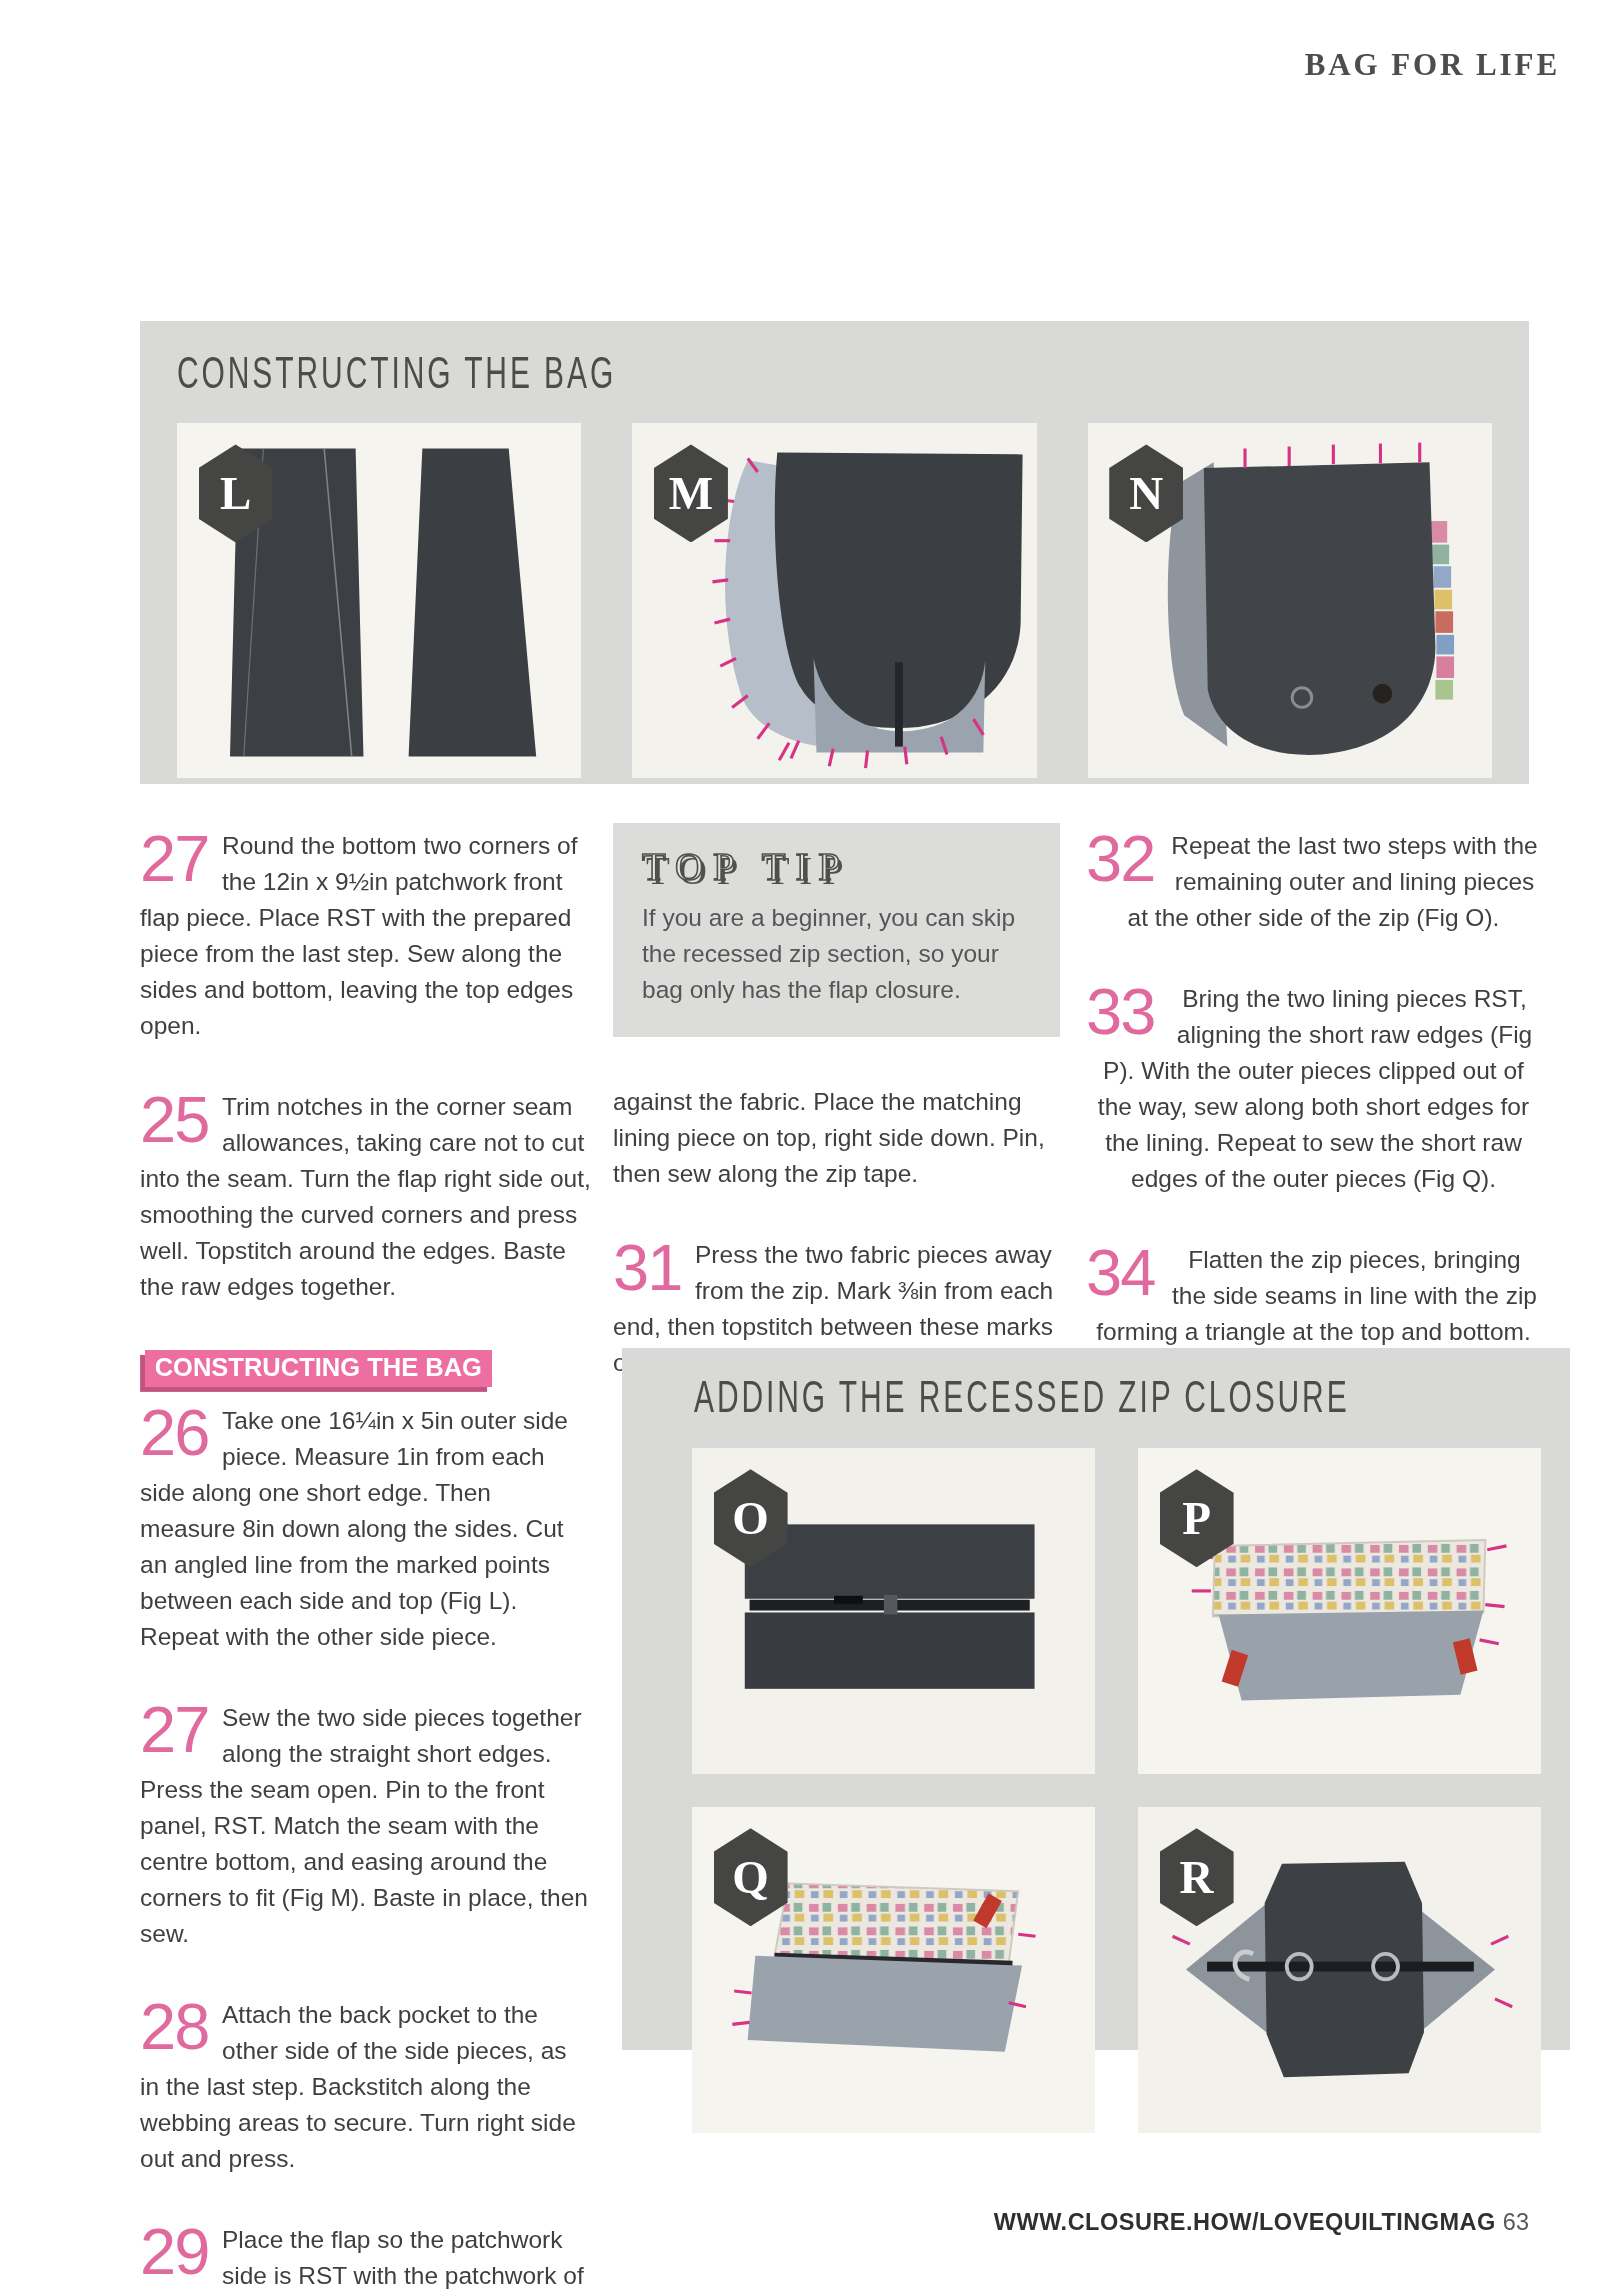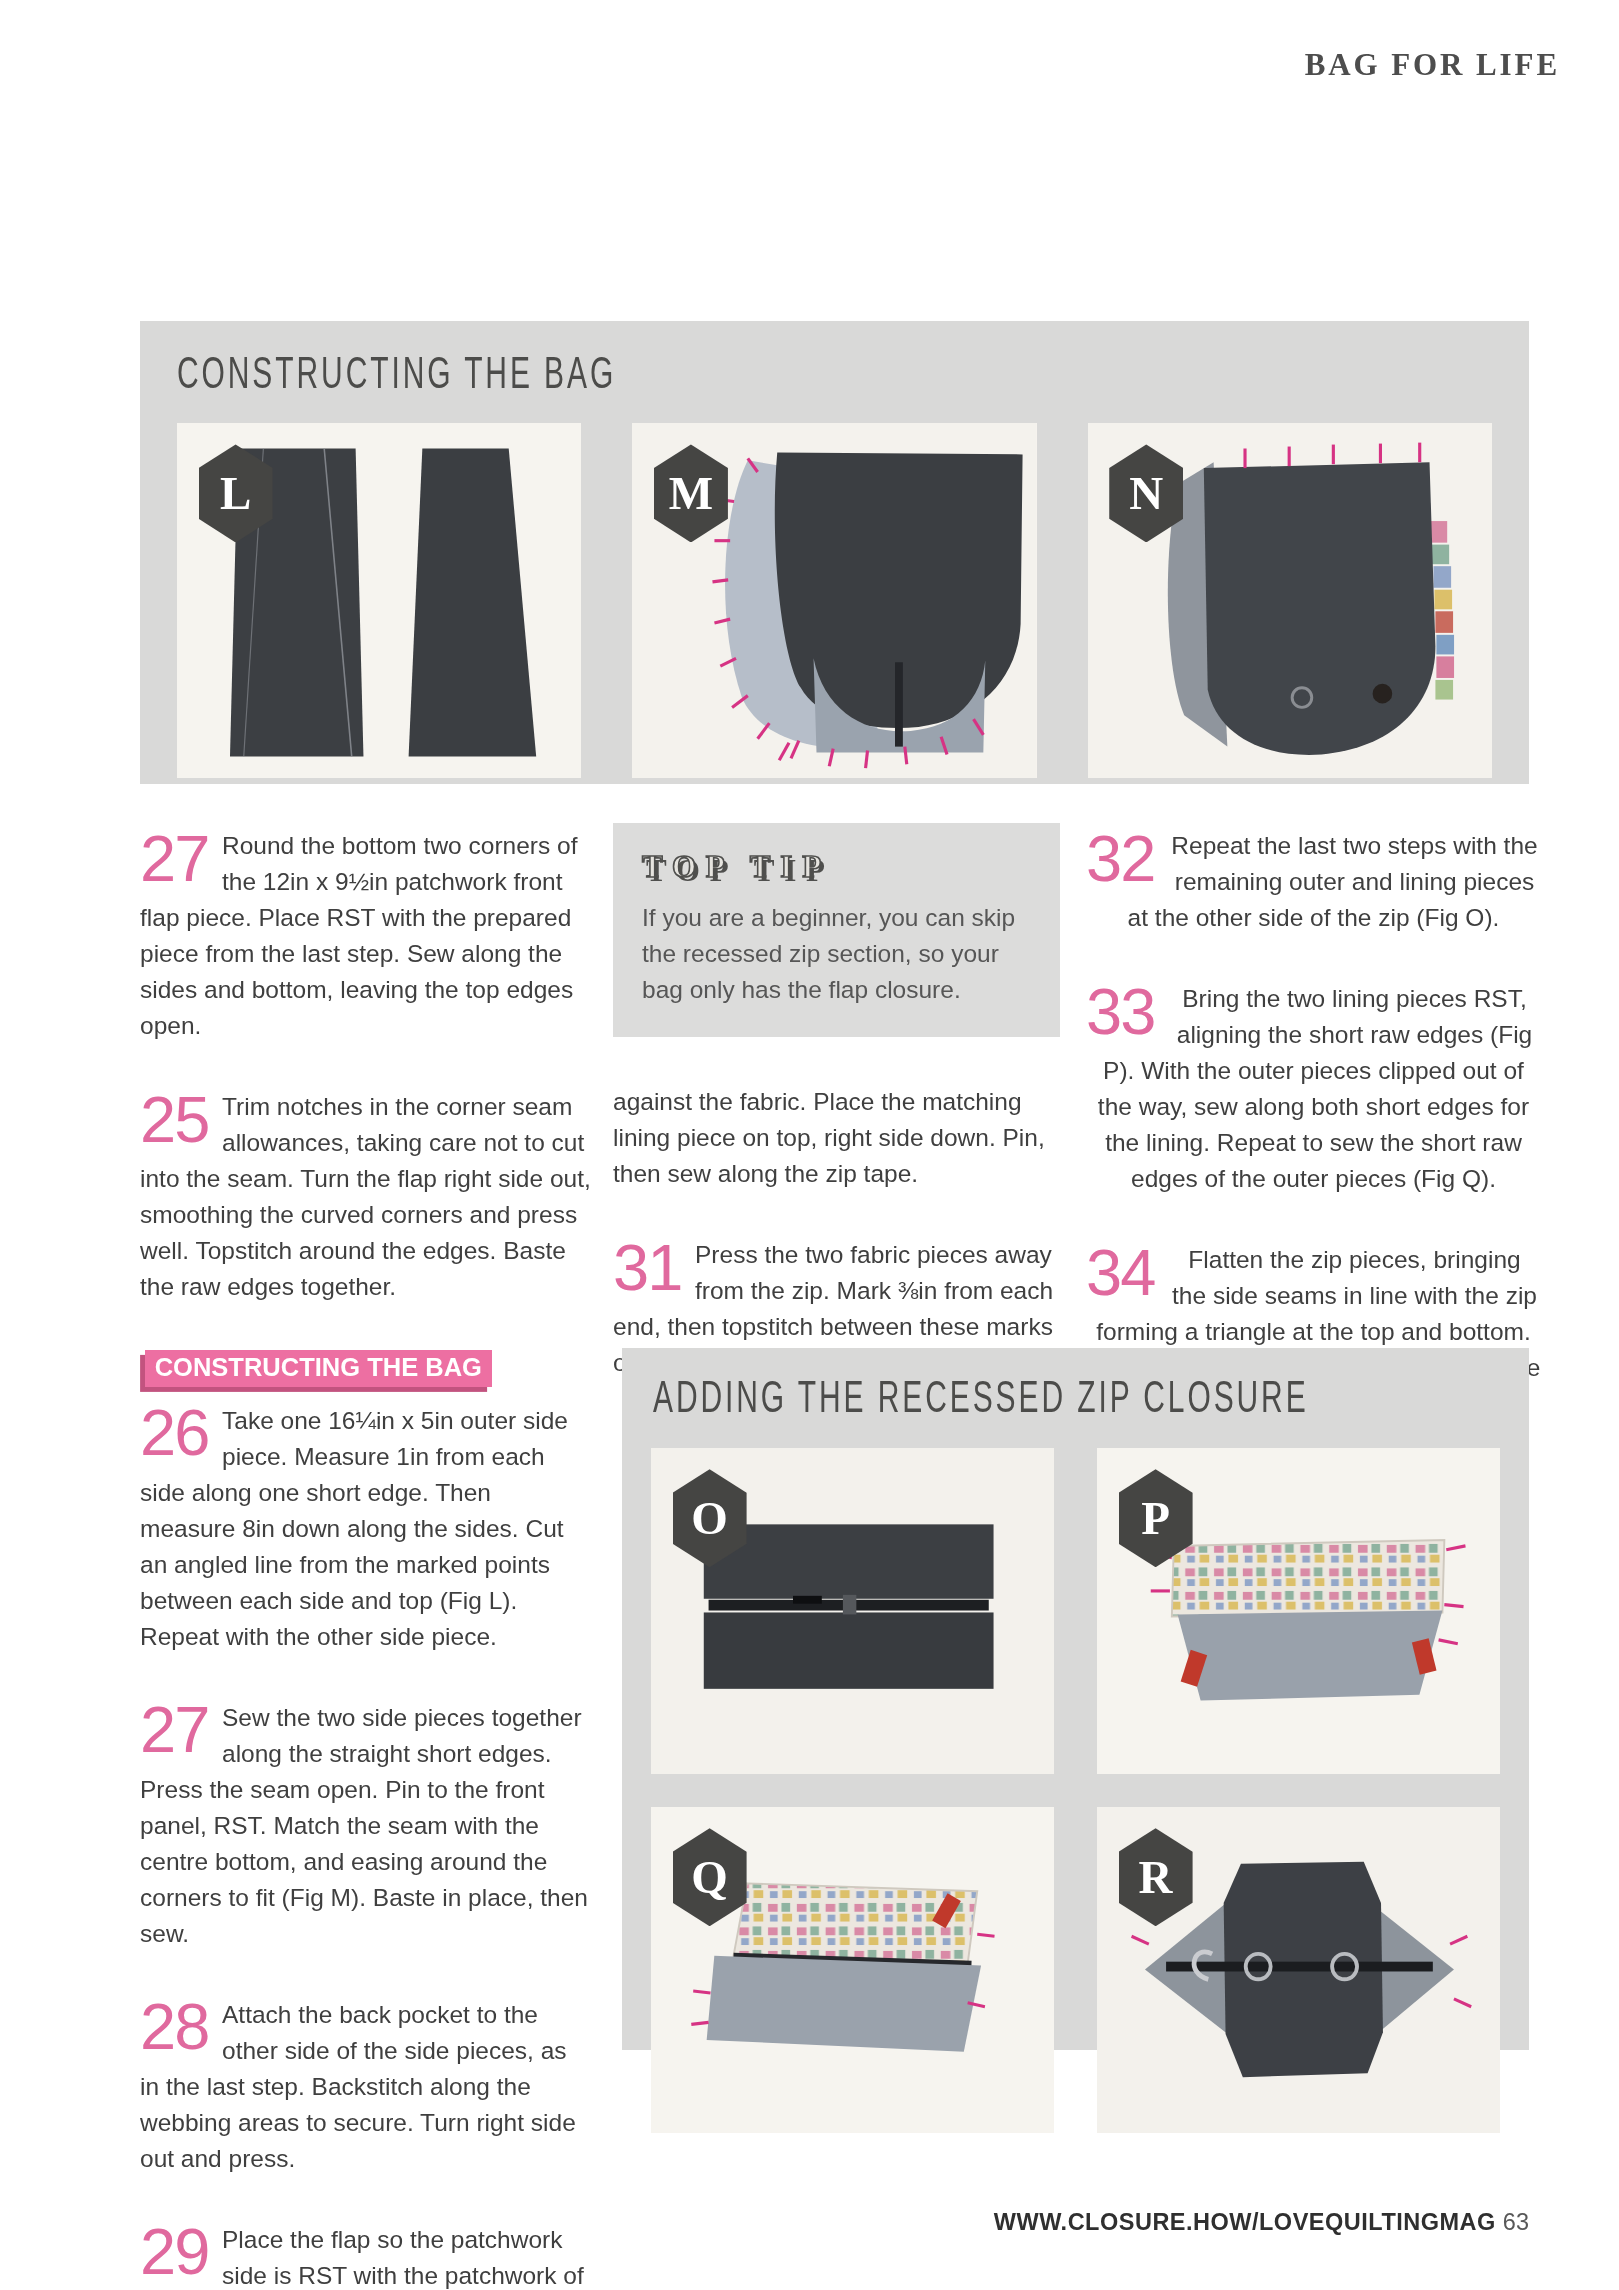--- a/index.html
+++ b/index.html
@@ -16,21 +16,21 @@
     position:absolute;top:47px;right:59px;
     font-family:"Liberation Serif", serif;
     font-weight:700;font-size:31px;letter-spacing:2.9px;
     color:#4d4d4d;
   }
   
   .graybox{
     position:absolute;background:#d9d9d8;
   }
   .box1{left:140px;top:321px;width:1389px;height:463px;padding:0;}
-  .box2{left:622px;top:1348px;width:907px;height:702px;}
+  .box2{left:622px;top:1348px;width:907px;height:702px;padding-left:41px;}
   .script-heading{
     display:inline-block;
     font-size:30px;letter-spacing:2.9px;font-weight:400;color:#4c4c4a;
     transform:scaleY(1.45);transform-origin:left center;
     white-space:nowrap;
   }
   .box1 .heading-wrap{padding:35px 0 0 37px;height:55px;}
   .box2 .heading-wrap{padding:33px 0 0 31px;height:53px;}
   .photo-row{
     display:flex;gap:51px;padding:11.8px 37px 0 37px;
@@ -79,21 +79,21 @@
     margin:0 0 15.7px 4.9px;
   }
   
   .toptip{
     background:#dcdcdb;
     padding:25.5px 29px 29px 29px;
     margin-bottom:47px;
   }
   .toptip-title{
     font-family:"Liberation Serif", serif;
-    font-weight:700;font-size:31px;letter-spacing:9.8px;
+    font-weight:400;font-size:39px;letter-spacing:9.8px;
     color:#e6e4df;
     -webkit-text-stroke:1.6px #4f4f4d;
     text-shadow:3.9px 3.9px 0 #4f4f4d;
     margin:0 0 15.7px 0;
   }
   .toptip-body{color:#565656;margin:0;}
   
   .footer{
     position:absolute;top:2209px;left:0;right:90px;
     text-align:right;font-size:23.5px;color:#565656;

